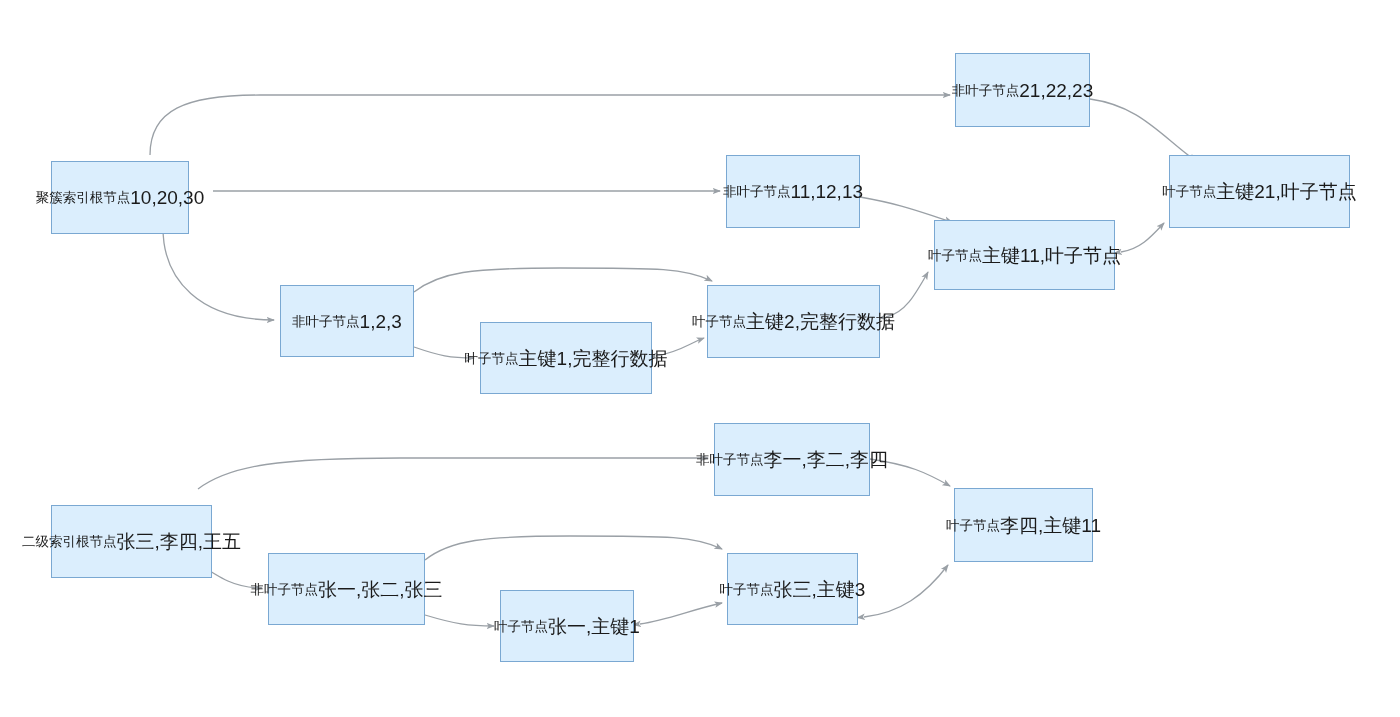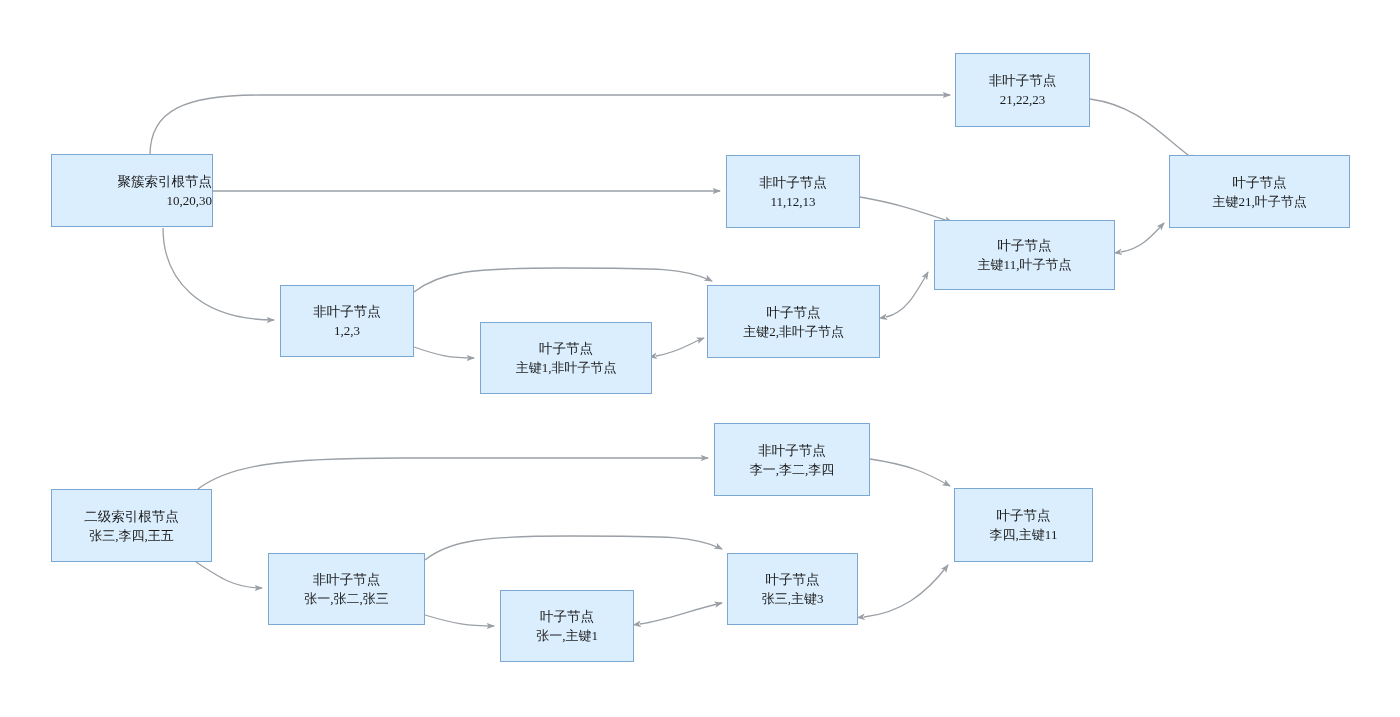--- a/index.html
+++ b/index.html
@@ -25,34 +25,32 @@
     width: 1400px;
     height: 717px;
     pointer-events: none;
   }
   .node {
     position: absolute;
     box-sizing: border-box;
     background: #dbeefd;
     border: 1px solid #7aa8d2;
     display: flex;
-    flex-direction: column;
     align-items: center;
     justify-content: center;
     color: #1a1a1a;
     z-index: 2;
-    font-family: Liberation Serif, serif;
   }
   .node .line1 {
     font-size: 13.5px;
     line-height: 19px;
     white-space: nowrap;
   }
   .node .line2 {
-    font-size: 13px;
+    font-size: 19px;
     line-height: 19px;
     white-space: nowrap;
   }
 </style>
 </head>
 <body>
 
 <div id="canvas">
 
   <svg id="edge-layer" viewBox="0 0 1400 717" xmlns="http://www.w3.org/2000/svg">
@@ -97,21 +95,21 @@
 
       <path d="M 425 615 C 455 624 468 626 494 626" marker-end="url(#arrowhead)"></path>
 
       <path d="M 640 624 C 668 620 690 610 722 603" marker-start="url(#arrowhead-start)" marker-end="url(#arrowhead)"></path>
 
       <path d="M 864 617 C 900 613 925 595 948 565" marker-start="url(#arrowhead-start)" marker-end="url(#arrowhead)"></path>
 
     </g>
   </svg>
 
-  <div class="node" style="left:51px; top:154px; width:162px; height:73px;align-items:flex-end;">
+  <div class="node" style="left:51px; top:161px; width:138px; height:73px;">
     <div class="line1">聚簇索引根节点</div>
     <div class="line2">10,20,30</div>
   </div>
 
   <div class="node" style="left:955px; top:53px; width:135px; height:74px;">
     <div class="line1">非叶子节点</div>
     <div class="line2">21,22,23</div>
   </div>
 
   <div class="node" style="left:726px; top:155px; width:134px; height:73px;">
@@ -129,29 +127,29 @@
     <div class="line2">主键21,叶子节点</div>
   </div>
 
   <div class="node" style="left:934px; top:220px; width:181px; height:70px;">
     <div class="line1">叶子节点</div>
     <div class="line2">主键11,叶子节点</div>
   </div>
 
   <div class="node" style="left:707px; top:285px; width:173px; height:73px;">
     <div class="line1">叶子节点</div>
-    <div class="line2">主键2,非叶子节点</div>
+    <div class="line2">主键2,完整行数据</div>
   </div>
 
   <div class="node" style="left:480px; top:322px; width:172px; height:72px;">
     <div class="line1">叶子节点</div>
-    <div class="line2">主键1,非叶子节点</div>
+    <div class="line2">主键1,完整行数据</div>
   </div>
 
-  <div class="node" style="left:51px; top:489px; width:161px; height:73px;">
+  <div class="node" style="left:51px; top:505px; width:161px; height:73px;">
     <div class="line1">二级索引根节点</div>
     <div class="line2">张三,李四,王五</div>
   </div>
 
   <div class="node" style="left:714px; top:423px; width:156px; height:73px;">
     <div class="line1">非叶子节点</div>
     <div class="line2">李一,李二,李四</div>
   </div>
 
   <div class="node" style="left:268px; top:553px; width:157px; height:72px;">

